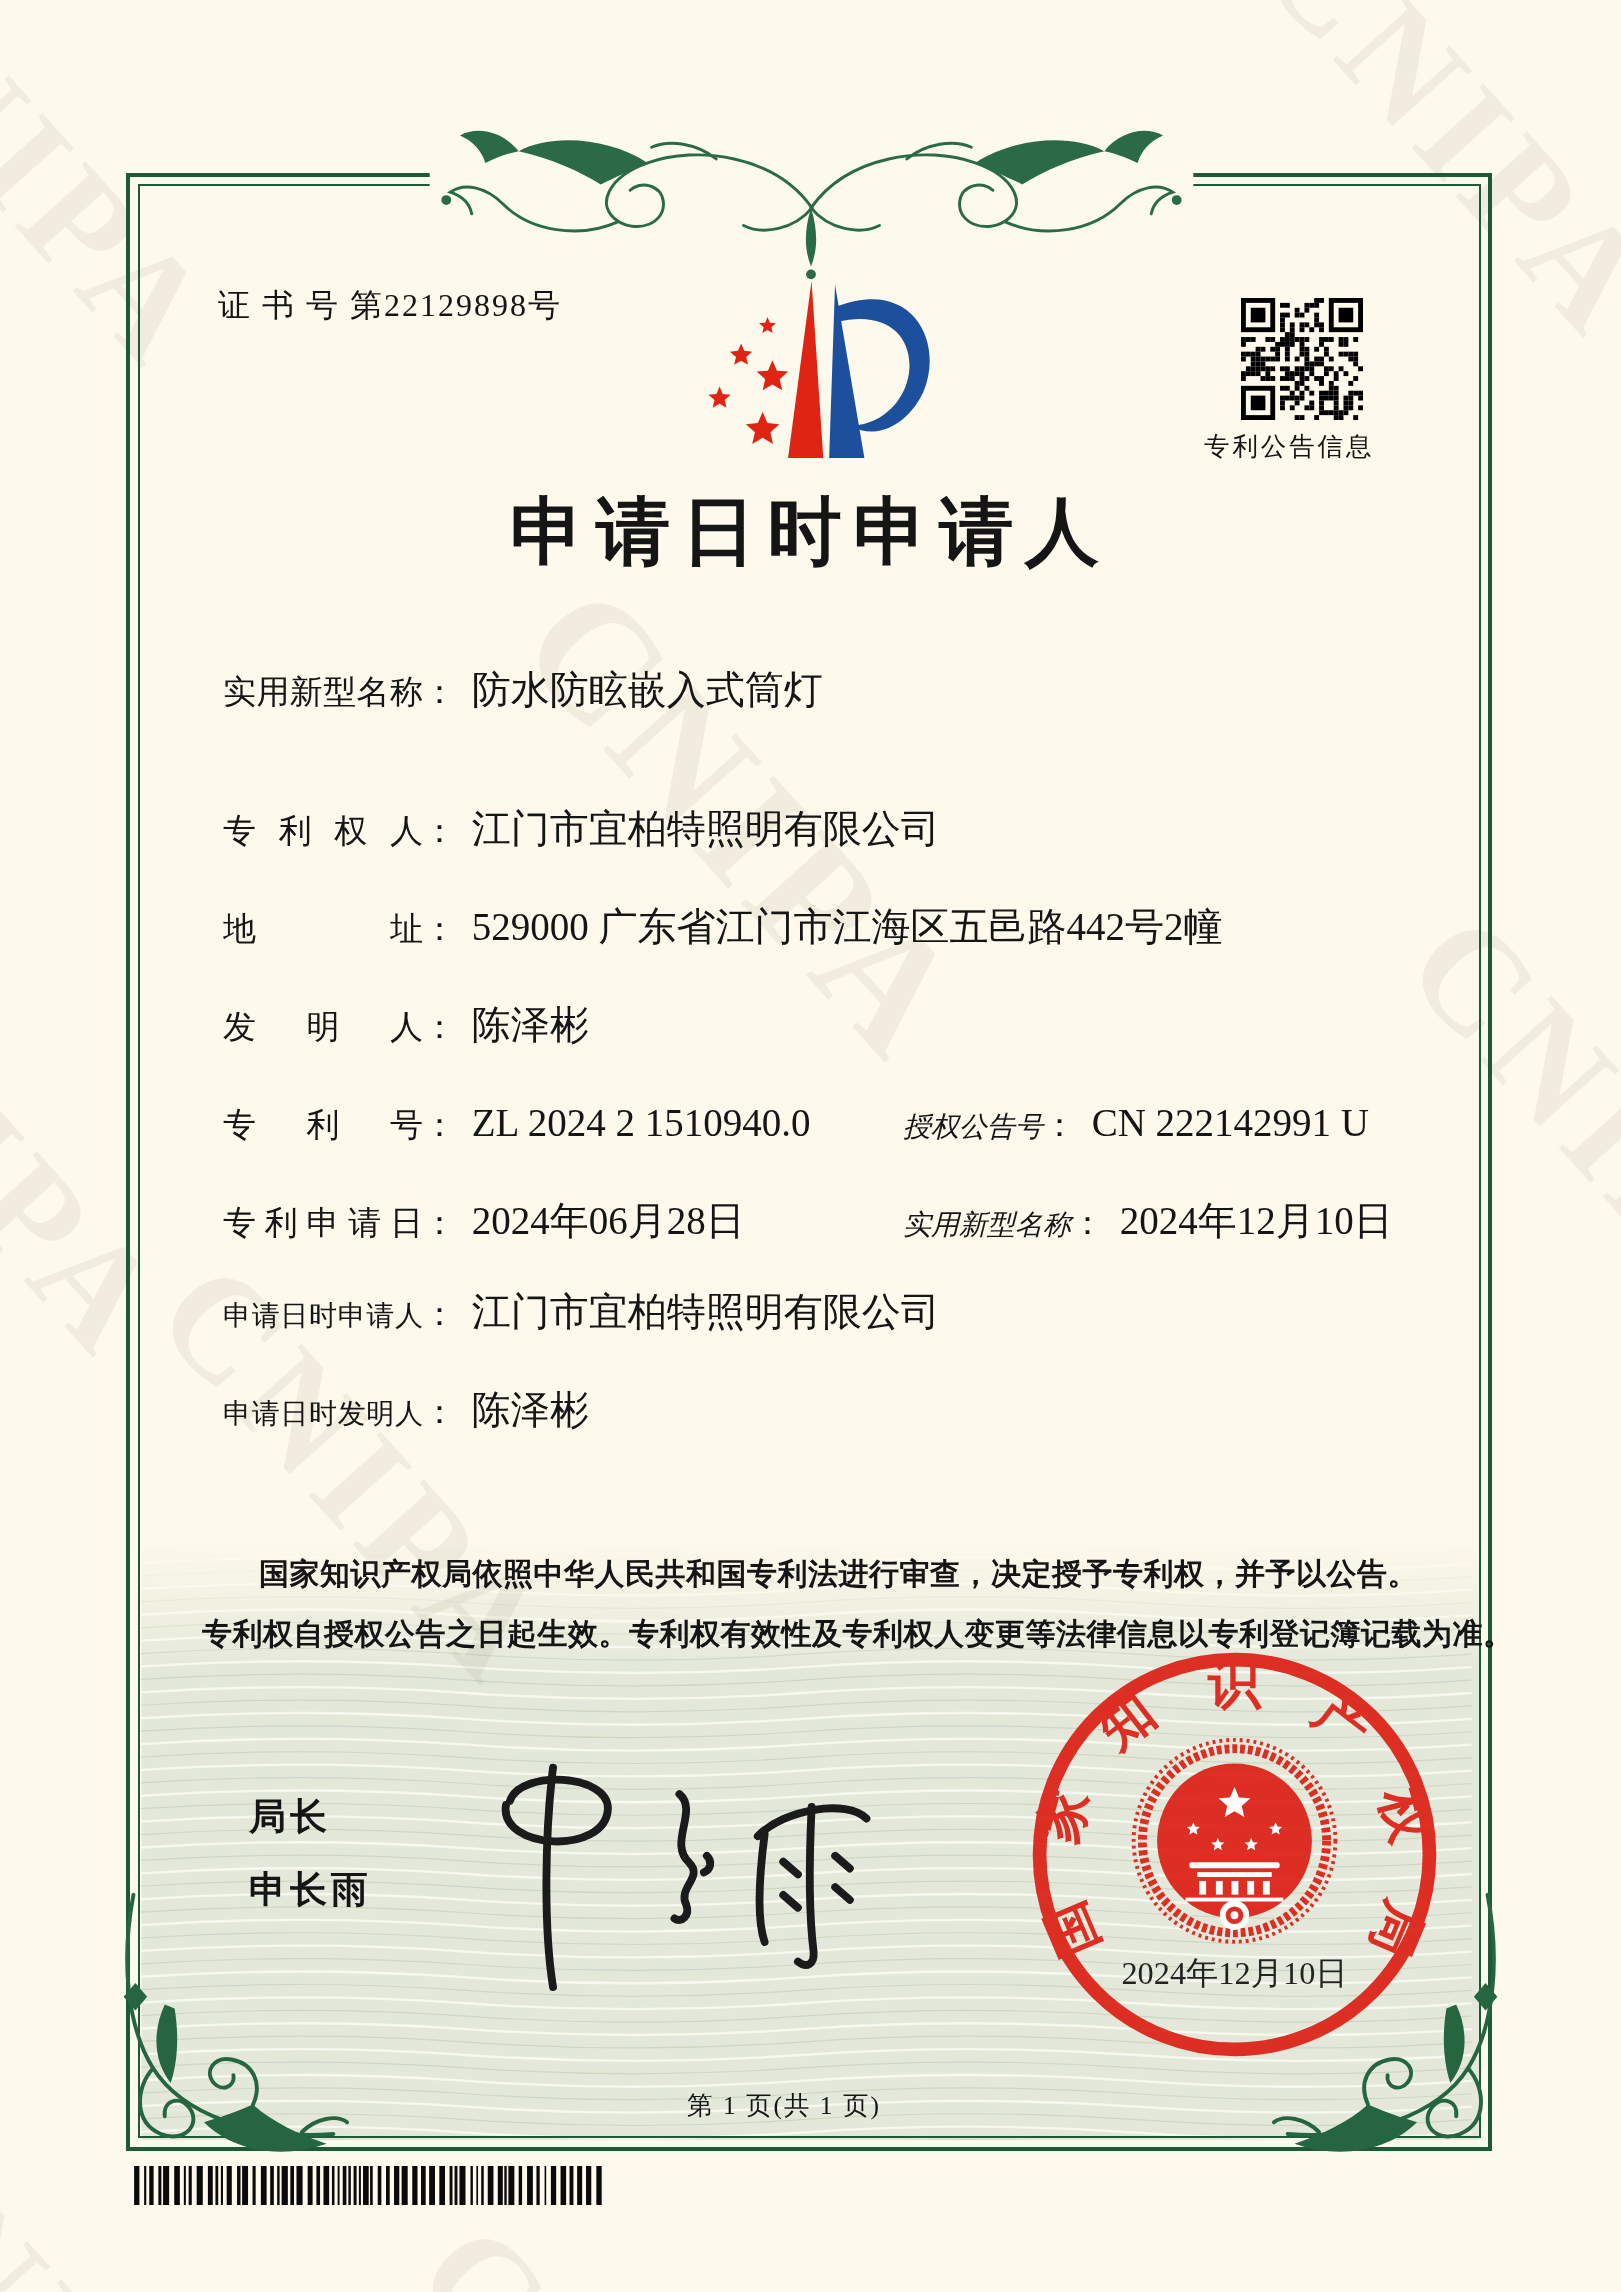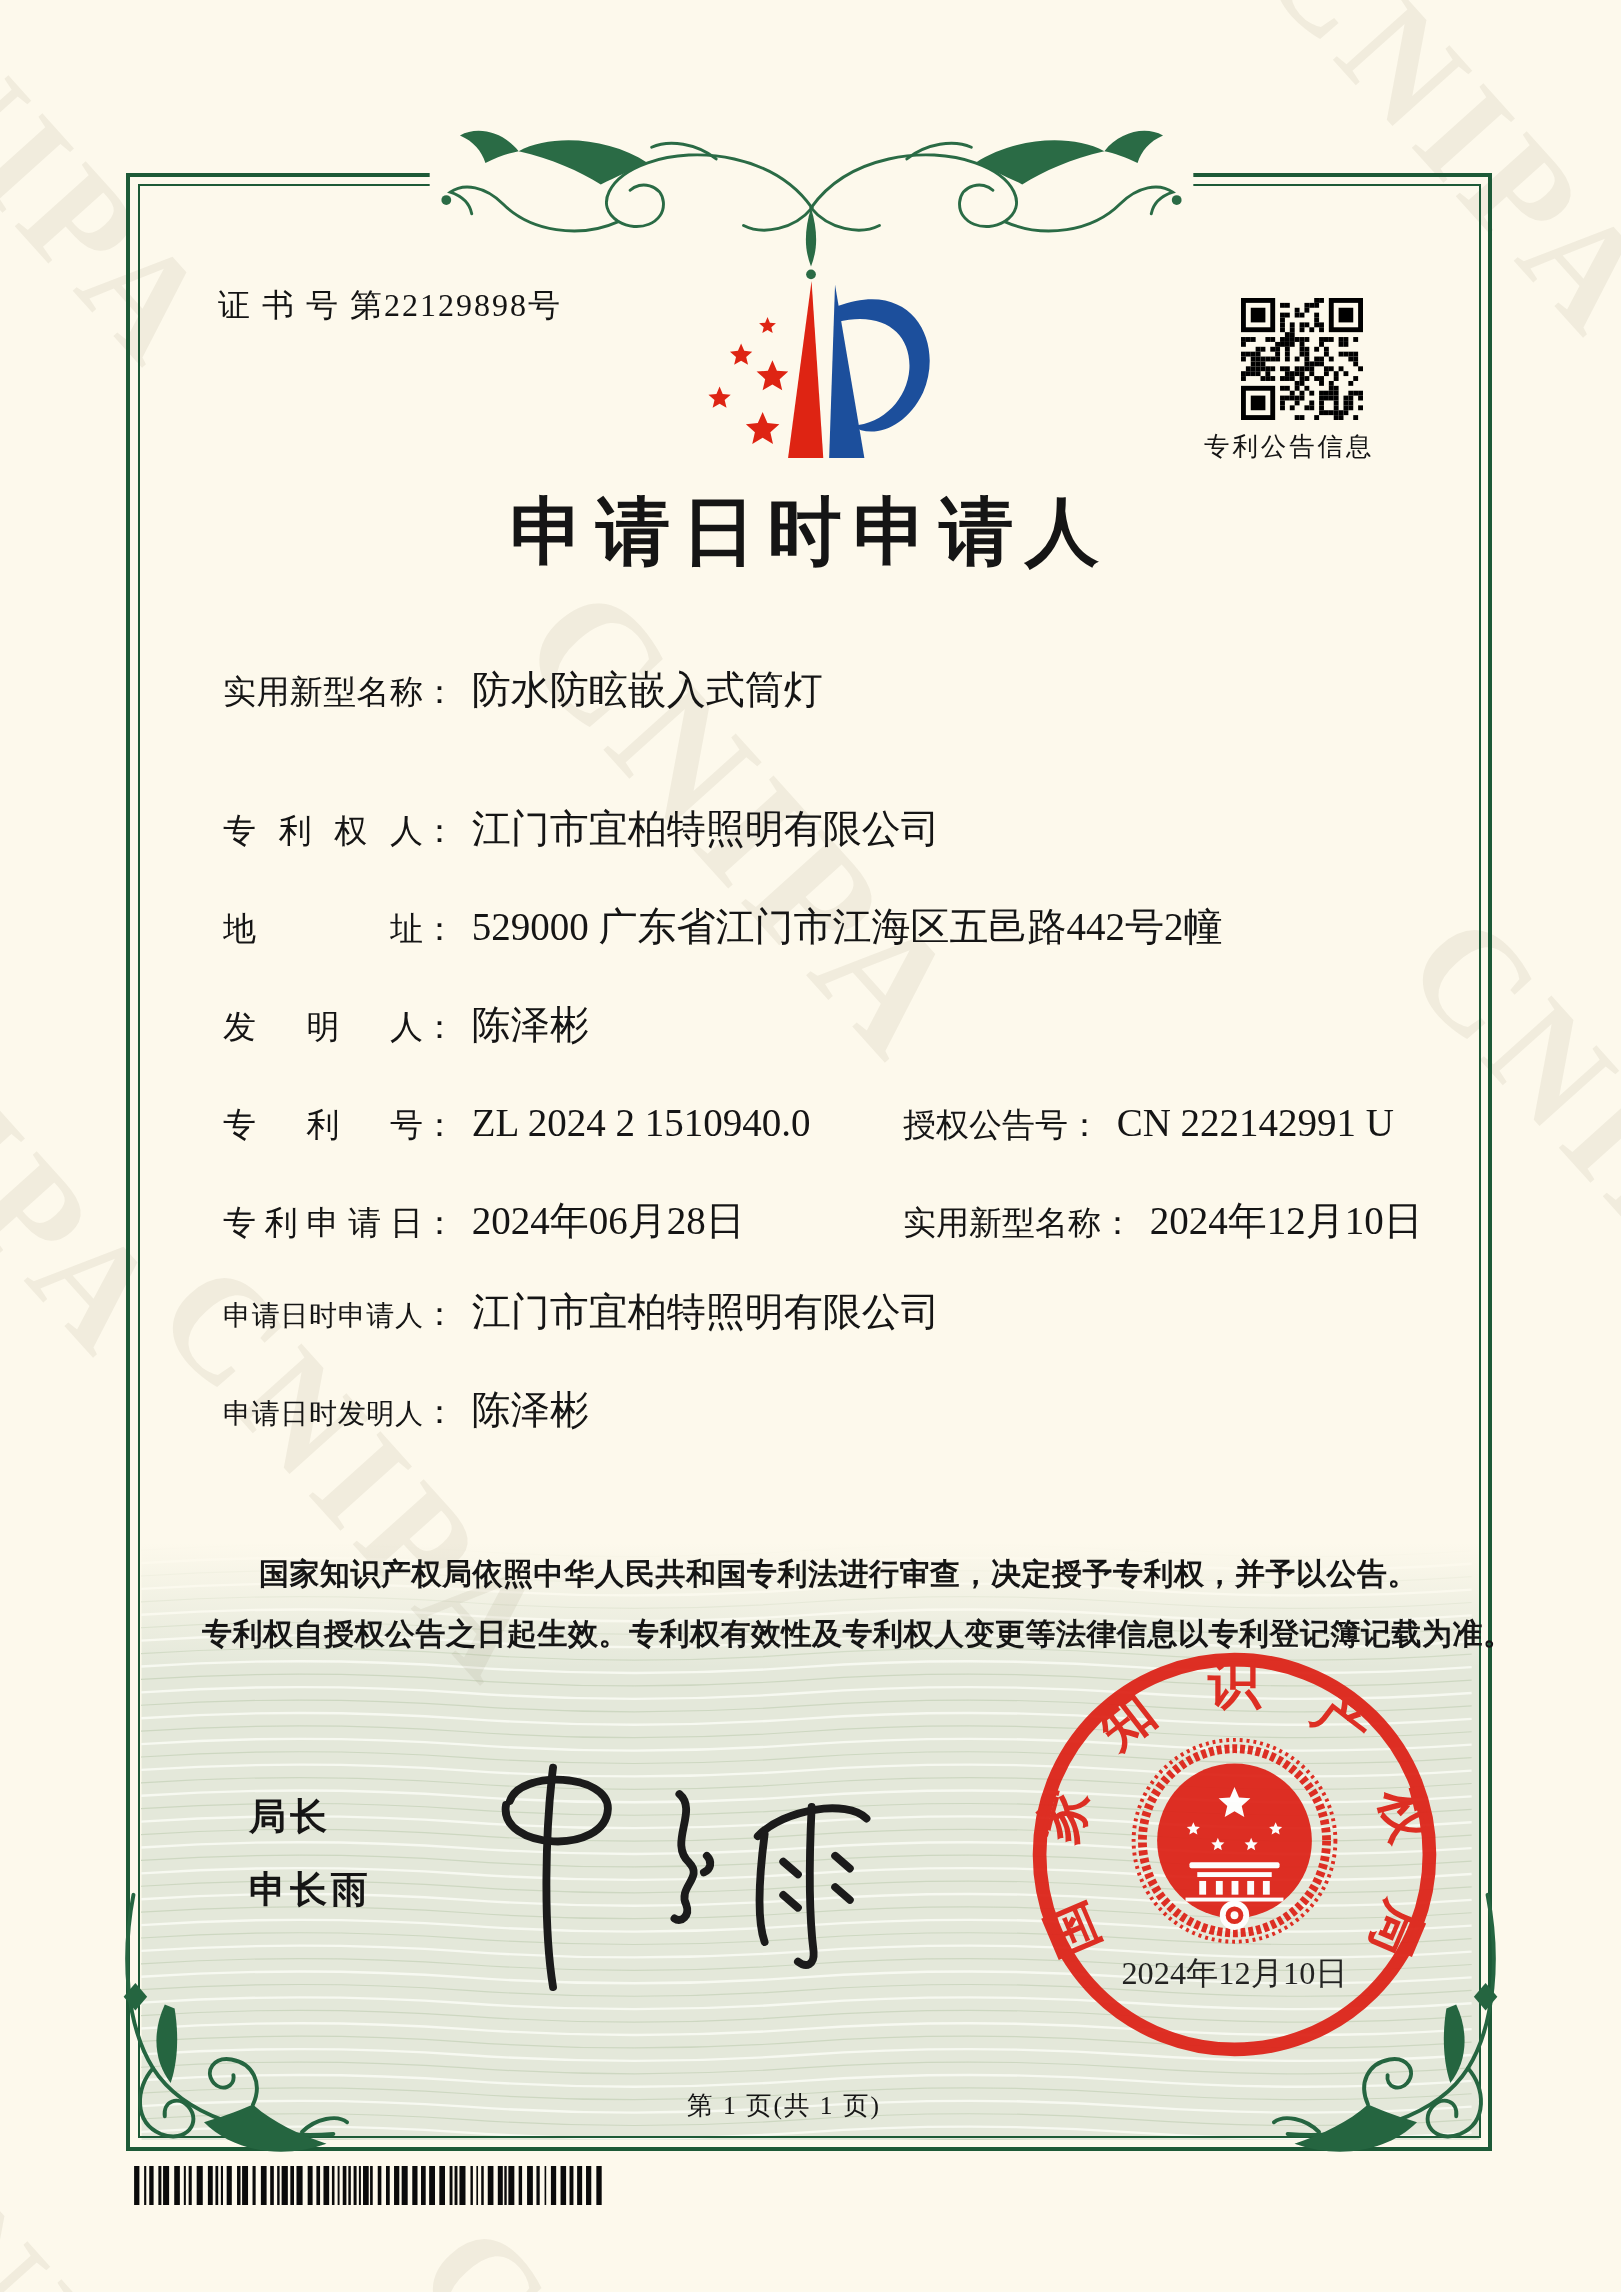--- a/index.html
+++ b/index.html
@@ -23,21 +23,21 @@
   .certno{position:absolute;left:218px;top:284px;font-size:32px;letter-spacing:2px;}
   .title{position:absolute;left:0;right:0;top:483px;text-align:center;font-size:74px;font-weight:bold;letter-spacing:11.8px;}
   .qrcap{position:absolute;left:1204px;top:429px;width:196px;font-size:25.5px;letter-spacing:2.9px;}
 
   .row{position:absolute;left:223px;right:118px;line-height:45px;white-space:nowrap;}
   .lbl{display:inline-block;width:200px;font-size:33px;text-align:justify;text-align-last:justify;vertical-align:baseline;}
   .lbl-sm{font-size:28px;}
   .colon{font-size:33px;margin-right:15.7px;}
   .val{font-size:39px;}
   .col2{position:absolute;left:680px;top:0;white-space:nowrap;}
-  .lbl2{font-size:33px;}
+  .lbl2{font-size:28px;font-style:italic;}
 
   .notice{position:absolute;left:202px;width:1237px;font-size:30px;letter-spacing:0.5px;line-height:39px;white-space:nowrap;font-weight:bold;}
   .indent{padding-left:57px;}
 
   .officer{position:absolute;left:249px;font-size:37px;font-weight:bold;
            font-family:"Liberation Sans","DejaVu Sans",sans-serif;letter-spacing:3.9px;}
   .footer{position:absolute;left:0;right:53px;top:2088px;text-align:center;font-size:25.5px;letter-spacing:2px;}
 </style>
 </head>
 <body>

